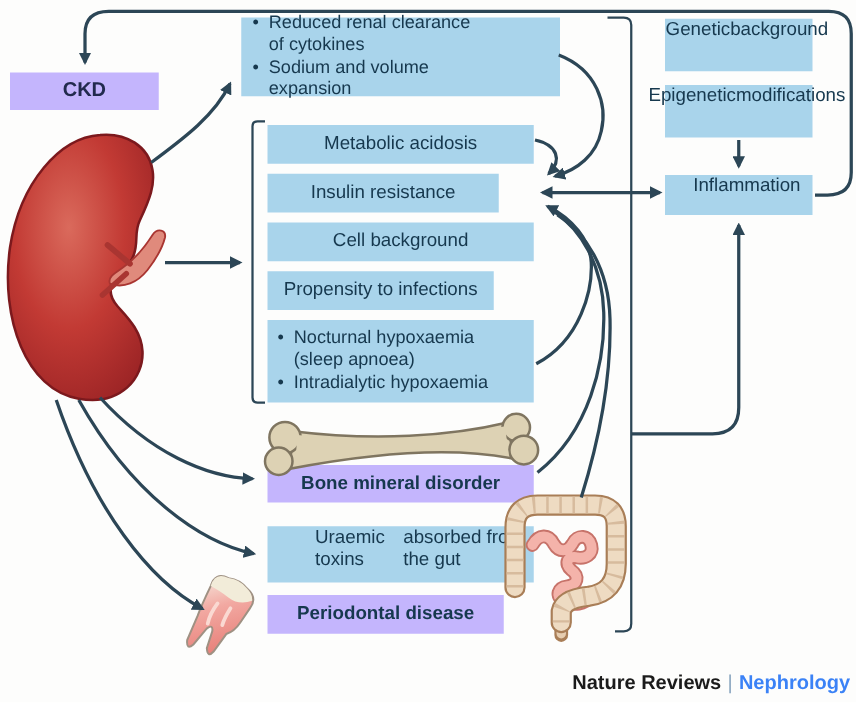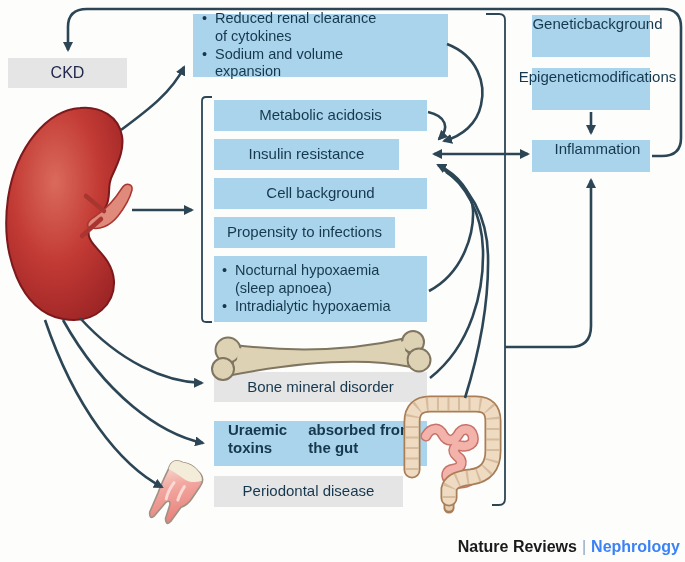--- a/index.html
+++ b/index.html
@@ -2,21 +2,21 @@
 <html><head>
 <meta charset="utf-8">
 <style>
   html,body{margin:0;padding:0;background:#fff;}
   #canvas{
     position:relative;width:685px;height:562px;background:#fdfdfc;
     font-family:"Liberation Sans",sans-serif;color:#16384e;overflow:hidden;
   }
   .box{position:absolute;box-sizing:border-box;font-size:15px;line-height:1.22;}
   .blue{background:#a9d4eb;}
-  .purple{background:#e5e5e5;}
+  .purple{background:#c4b5fd;font-weight:bold;}
   .center{display:flex;align-items:center;justify-content:center;text-align:center;}
   .leftcol{display:flex;flex-direction:row;justify-content:center;padding-left:13px;}
   .bullets{display:flex;flex-direction:column;justify-content:center;padding-left:9px;font-size:14.5px;}
   .bl{display:flex;}
   .bl .b{width:13px;flex:0 0 13px;}
   .bl .t{max-width:185px;}
   #svg-overlay{position:absolute;left:0;top:0;z-index:5;pointer-events:none;}
   .boxes{position:absolute;left:0;top:0;z-index:1;}
   #footer{
     position:absolute;right:5px;top:538px;font-size:16px;font-weight:bold;z-index:2;
@@ -87,21 +87,21 @@
       <span>Epigenetic</span>
       <span>modifications</span>
     </div>
     <div class="box blue leftcol" style="left:532px;top:140px;width:118px;height:32px;">
       <span>Inflammation</span>
     </div>
 
     <div class="box purple center" style="left:214px;top:372px;width:213px;height:30px;">
       <span>Bone mineral disorder</span>
     </div>
-    <div class="box blue leftcol" style="left:214px;top:421px;width:213px;height:45px;padding-left:14px;font-weight:bold;">
+    <div class="box blue leftcol" style="left:214px;top:421px;width:213px;height:45px;padding-left:38px;">
       <span>Uraemic toxins</span>
       <span>absorbed from the gut</span>
     </div>
     <div class="box purple center" style="left:214px;top:476px;width:189px;height:31px;">
       <span>Periodontal disease</span>
     </div>
   </div>
 
   <div id="footer">
     <span class="brand">Nature Reviews</span><span class="sep">|</span><span class="journal">Nephrology</span>

